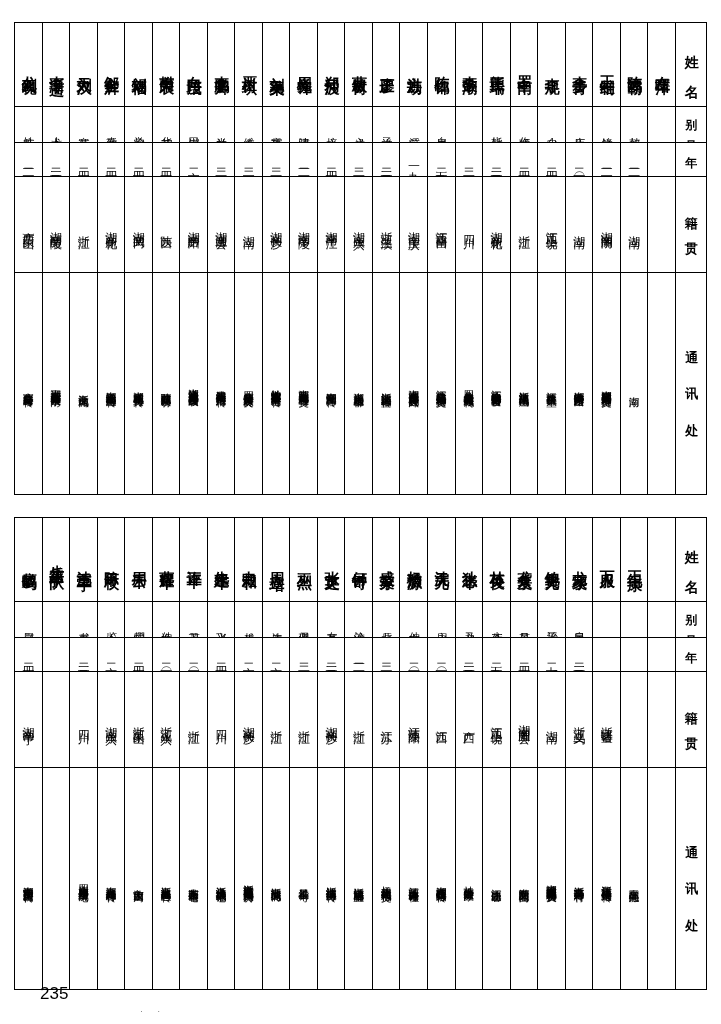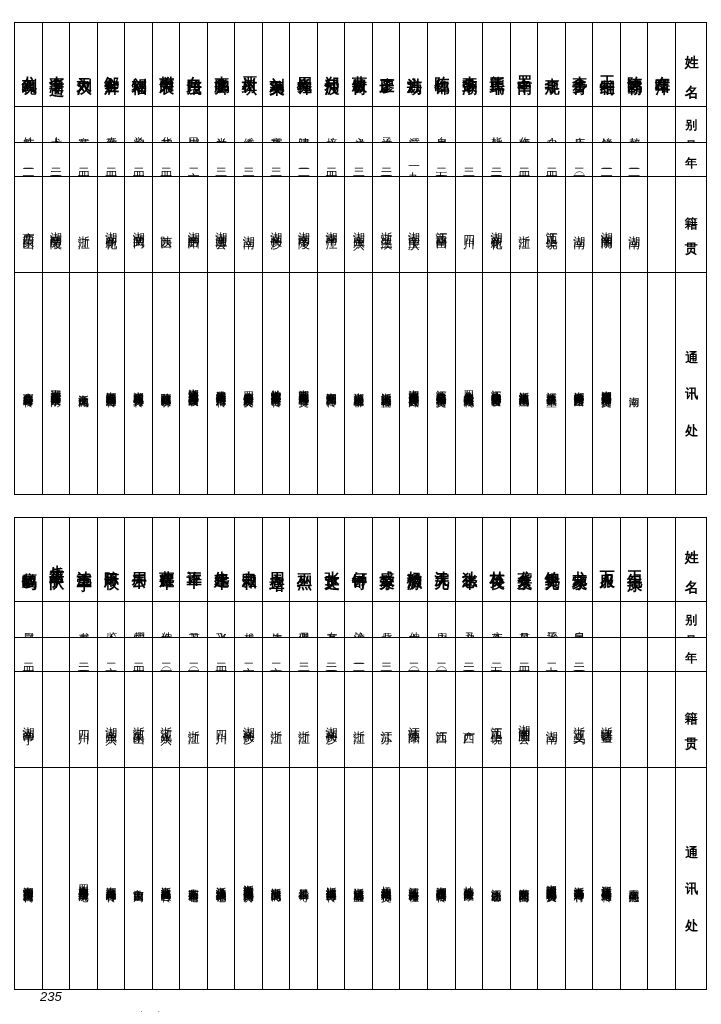--- a/index.html
+++ b/index.html
@@ -54,23 +54,22 @@
      letter-spacing:0.5px;
      line-height:1.25;
      max-height:214px;
      white-space:normal;
   }
   .hdr-col{width:30px;}
   .gap{height:22px;}
   .pagenum{
     position:absolute;
     left:40px;bottom:20px;
-    font-size:13px;
+    font-size:17px;
     font-family:"Liberation Sans",sans-serif;
-    font-style:italic;
   }
   .dotline{position:absolute;left:140px;bottom:8px;font-size:9px;color:#555;letter-spacing:6px;}
 </style>
 <style>
  td.hdr .v{font-weight:bold;}
  #tbl-top tr.r-name td.hdr .v,#tbl-bottom tr.r-name td.hdr .v{font-size:14px;letter-spacing:8px;}
  #tbl-top tr.r-alias td.hdr .v,#tbl-bottom tr.r-alias td.hdr .v{font-size:12px;letter-spacing:5px;}
  #tbl-top tr.r-age td.hdr .v,#tbl-bottom tr.r-age td.hdr .v{font-size:12px;letter-spacing:4px;}
  #tbl-top tr.r-native td.hdr .v,#tbl-bottom tr.r-native td.hdr .v{font-size:13px;letter-spacing:6px;}
  #tbl-top tr.r-addr td.hdr .v,#tbl-bottom tr.r-addr td.hdr .v{font-size:13px;letter-spacing:12px;}

